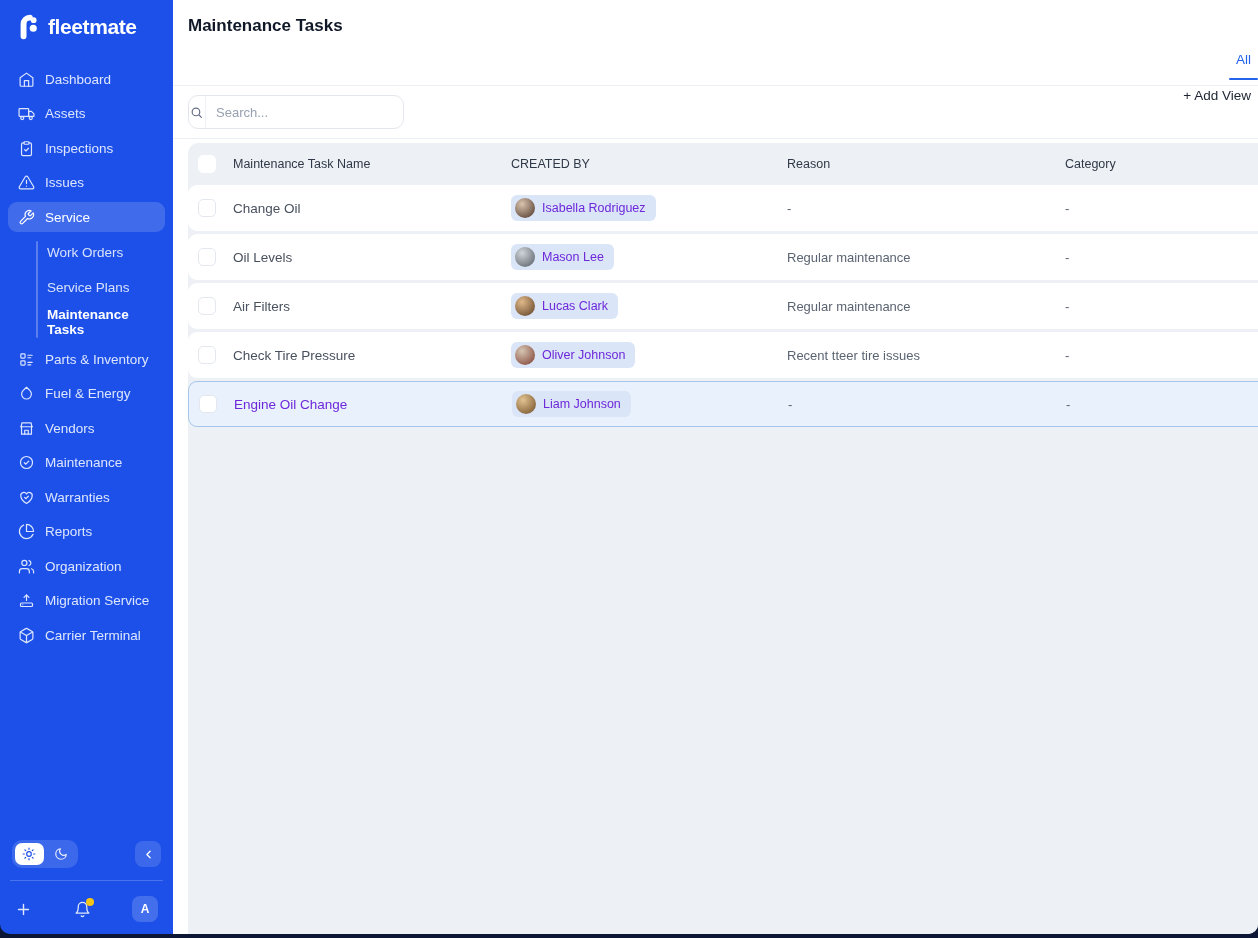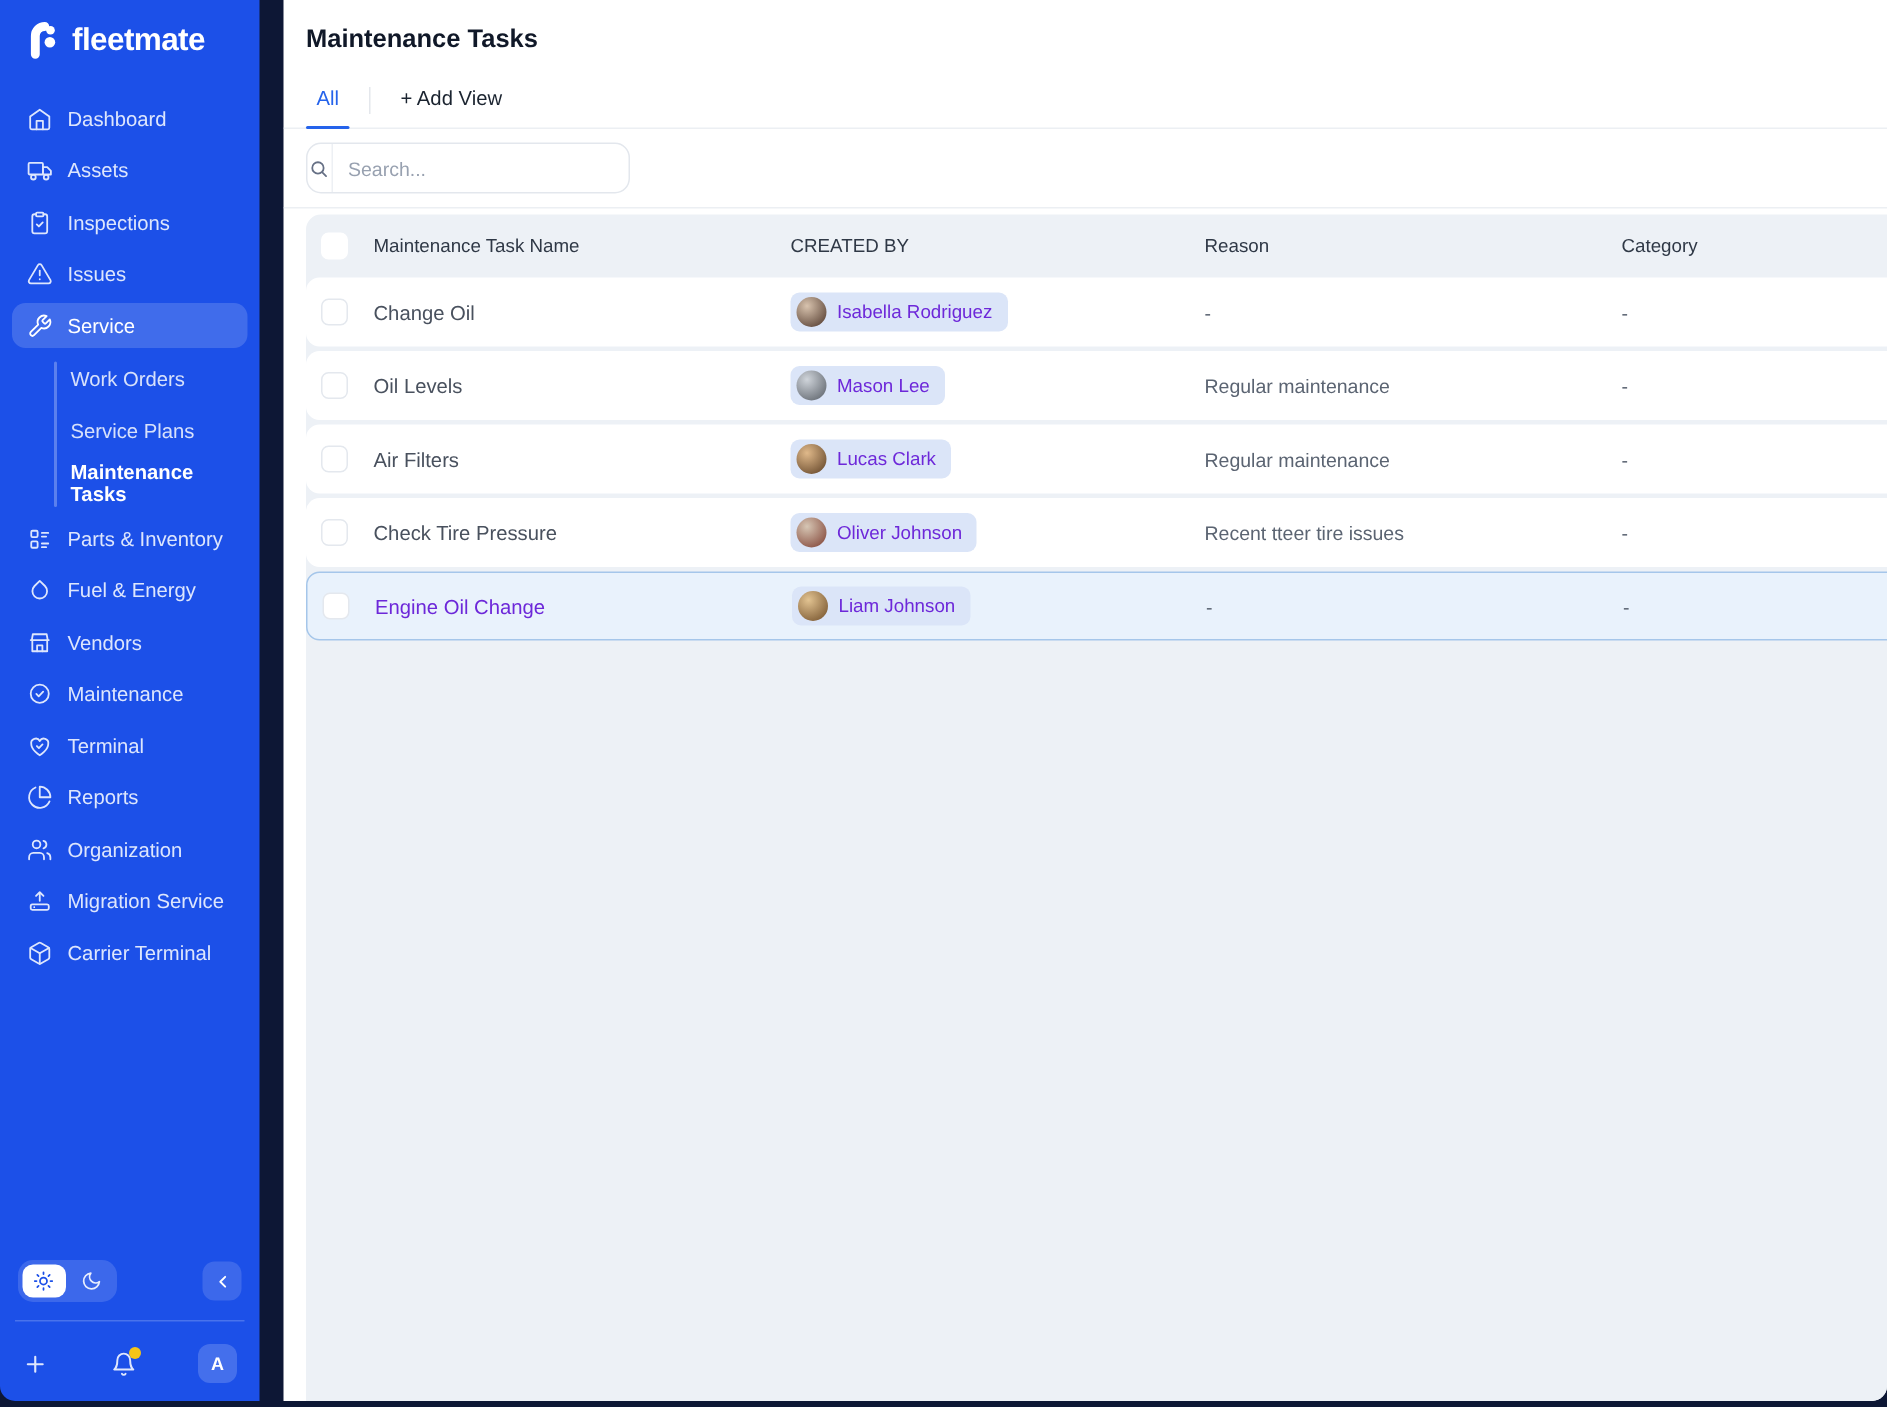--- a/index.html
+++ b/index.html
@@ -1,19 +1,19 @@
 <!DOCTYPE html>
 <html><head>
 <meta charset="utf-8">
 <style>
   * { margin:0; padding:0; box-sizing:border-box; }
   html,body { width:1258px; height:938px; }
   body { font-family:"Liberation Sans", sans-serif; background:#0d1735; overflow:hidden; }
   .app { width:1258px; height:938px; display:flex; flex-direction:column; }
-  .app-body { display:flex; flex:1; min-height:0;gap:16px; }
+  .app-body { display:flex; flex:1; min-height:0; }
   .bottom-strip { height:4px; background:#0d1735; }
 
   
   .sidebar { width:173px; background:#1c50e8; color:#e6ecfd; display:flex; flex-direction:column;
              border-bottom-left-radius:10px; flex-shrink:0; }
   .logo { display:flex; align-items:center; gap:8px; padding:13px 12px 10px 13px; }
   .logo svg { width:27px; height:27px; }
   .logo-text { color:#fff; font-size:21px; font-weight:800; letter-spacing:-0.4px; }
   .nav { flex:1; padding:14px 8px 0 8px; overflow:hidden; }
   .nav-item { display:flex; align-items:center; gap:10px; height:30px; padding:0 10px;
@@ -44,21 +44,21 @@
   .footer-icon svg { width:17px; height:17px; }
   .bell-dot { position:absolute; top:-3px; right:-3px; width:8px; height:8px; border-radius:50%; background:#f5c518; }
   .footer-avatar { width:26px; height:26px; border-radius:8px; background:rgba(255,255,255,0.18);
                    color:#fff; font-size:12px; font-weight:700; display:grid; place-items:center; cursor:pointer; }
 
   
   .main { flex:1; background:#fff; display:flex; flex-direction:column; min-width:0;
           border-bottom-right-radius:10px; overflow:hidden; }
   .page-title { font-size:17px; font-weight:700; color:#101828; margin:16px 0 0 15px; }
   .tabs-bar { display:flex; align-items:flex-end; margin-top:16px; padding-left:15px;
-              border-bottom:1px solid #eceff3; height:34px; }
+              border-bottom:1px solid #eceff3; height:34px;flex-direction:column; }
   .tab { font-size:13.5px; font-weight:500; color:#1b2430; padding:0 7px 12px 7px; position:relative; cursor:pointer; }
   .tab.active { color:#2563eb; }
   .tab.active::after { content:''; position:absolute; left:0; right:0; bottom:-1px; height:2.5px;
                        background:#2563eb; border-radius:2px; }
   .tab-sep { width:1px; height:18px; background:#e4e7ec; margin:0 13px 9px 13px; }
   .search-bar { padding:9px 15px; border-bottom:1px solid #eceff3; }
   .search-box { width:216px; height:34px; border:1px solid #e3e7ed; border-radius:10px;
                 display:flex; align-items:center; background:#fff; overflow:hidden; }
   .search-icon-cell { width:31px; align-self:stretch; display:grid; place-items:center; color:#667085; }
   .search-icon-cell svg { width:13px; height:13px; }
@@ -190,21 +190,21 @@
             </span>
             <span>Maintenance</span>
           </div>
           <div class="nav-item">
             <span class="icon">
               <svg viewBox="0 0 24 24" fill="none" stroke="currentColor" stroke-width="1.7" stroke-linecap="round" stroke-linejoin="round">
                 <path d="M12 20.5S4 15.5 4 9.8A4.3 4.3 0 0 1 12 7a4.3 4.3 0 0 1 8 2.8c0 5.7-8 10.7-8 10.7z"></path>
                 <path d="M9.3 11.8l1.9 1.9 3.4-3.5"></path>
               </svg>
             </span>
-            <span>Terminal</span>
+            <span>Warranties</span>
           </div>
           <div class="nav-item">
             <span class="icon">
               <svg viewBox="0 0 24 24" fill="none" stroke="currentColor" stroke-width="1.7" stroke-linecap="round" stroke-linejoin="round">
                 <path d="M21.2 15.9A10 10 0 1 1 8 2.8"></path>
                 <path d="M22 12A10 10 0 0 0 12 2v10z"></path>
               </svg>
             </span>
             <span>Reports</span>
           </div>

